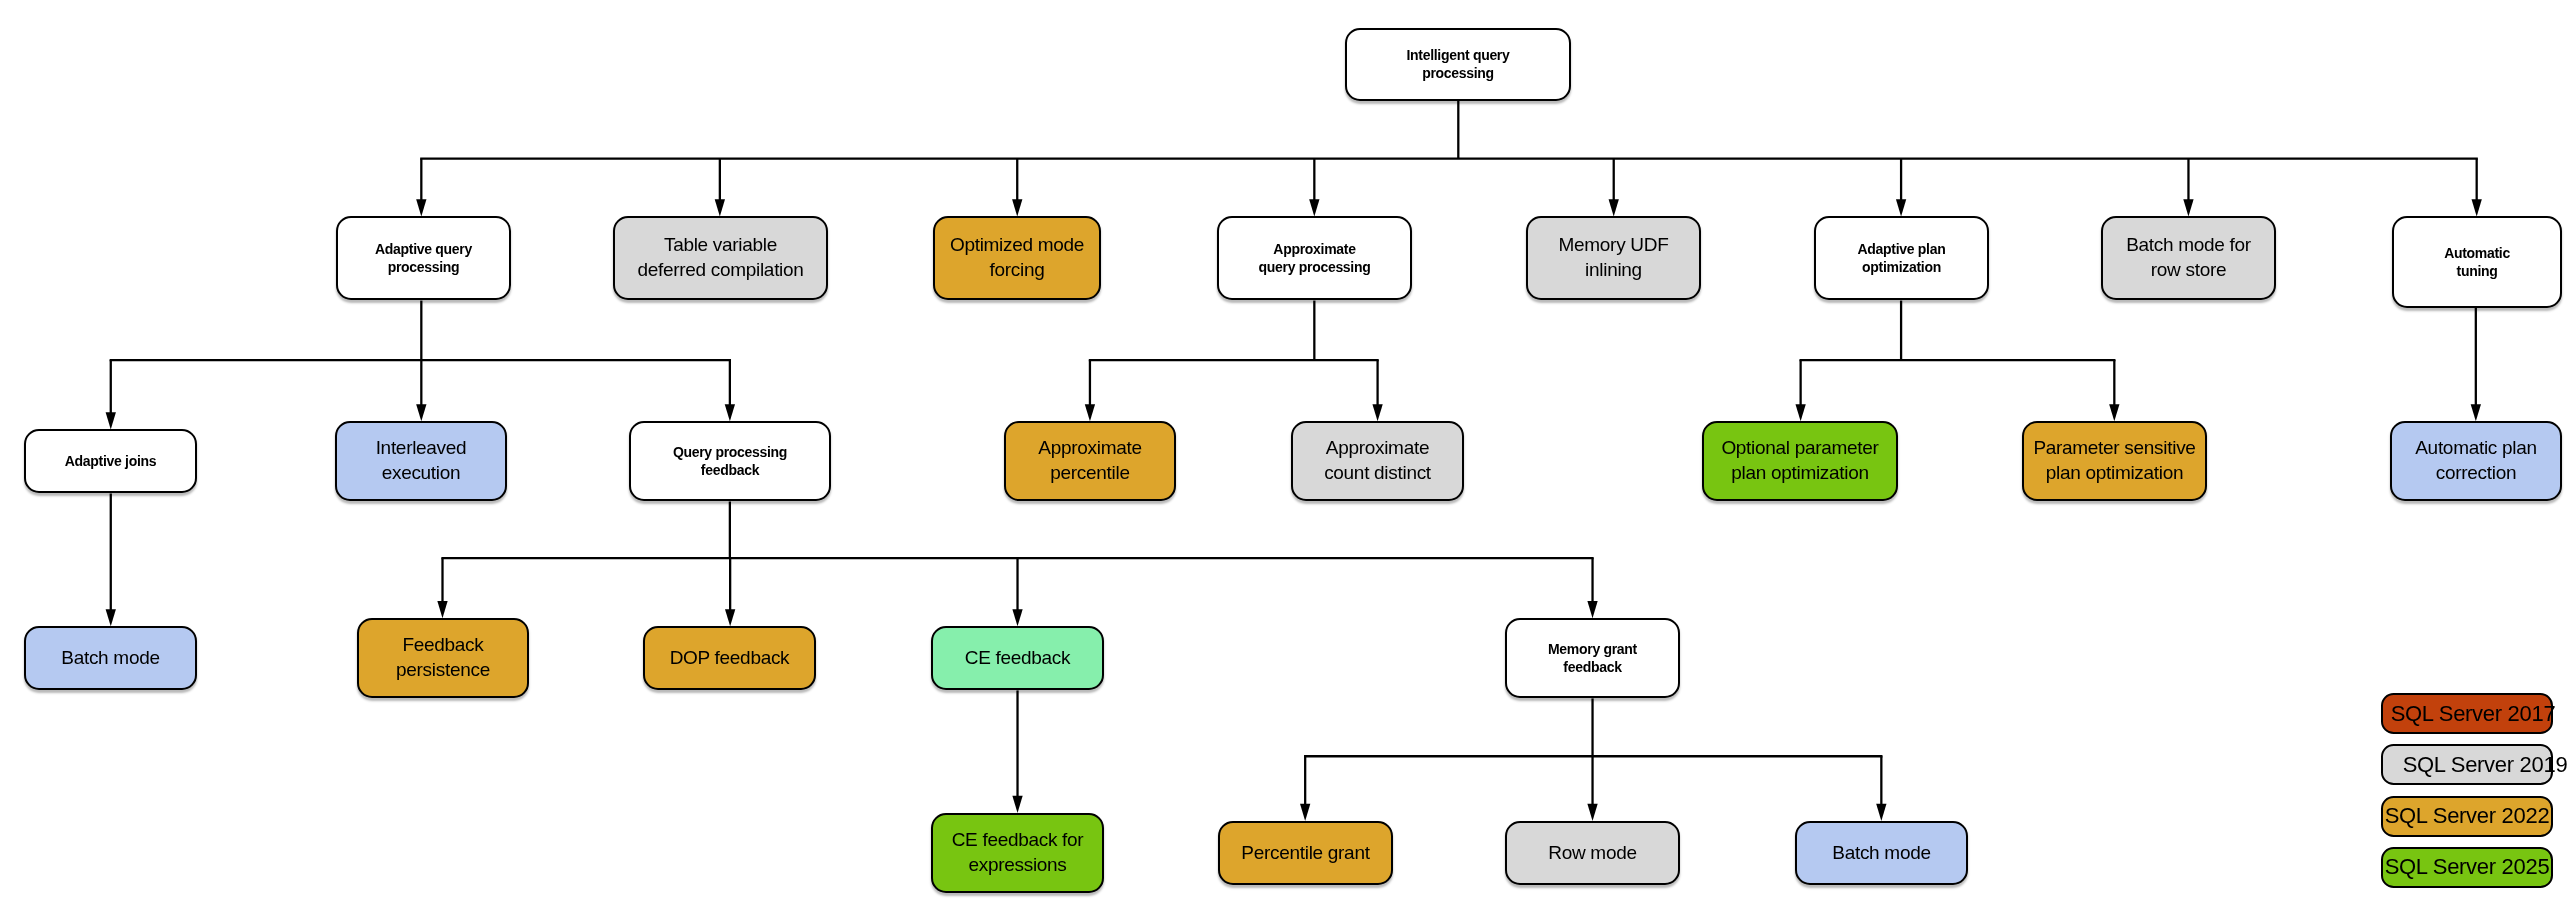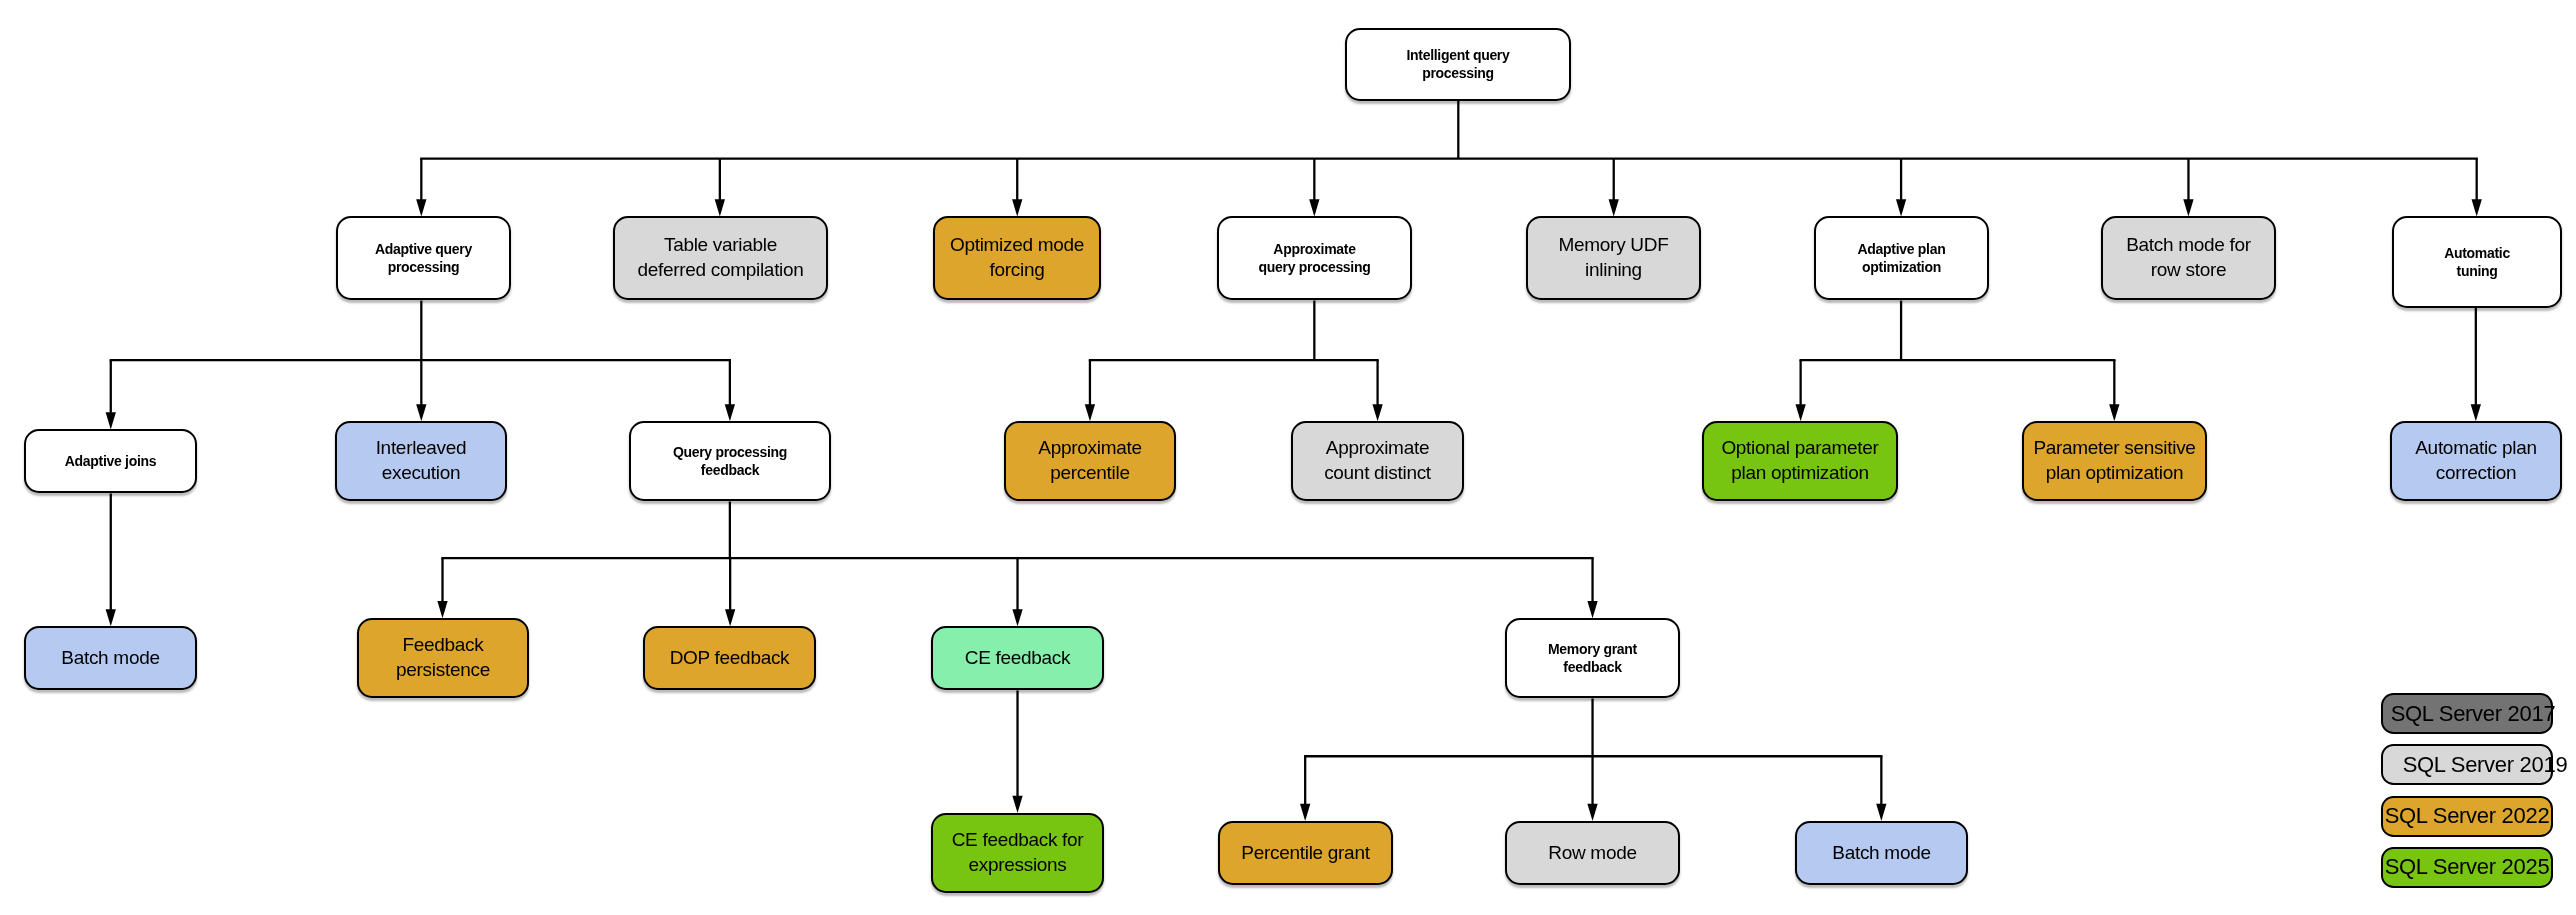--- a/index.html
+++ b/index.html
@@ -148,19 +148,19 @@
       <div class="node bold" style="left: 1505px; top: 618px; width: 175px; height: 80px; background: rgb(255, 255, 255);">Memory grant
 feedback</div>
       <div class="node" style="left: 931px; top: 813px; width: 173px; height: 80px; background: rgb(120, 197, 17);">CE feedback for
 expressions</div>
       <div class="node" style="left: 1218px; top: 821px; width: 175px; height: 64px; background: rgb(221, 165, 44);">Percentile grant</div>
       <div class="node" style="left: 1505px; top: 821px; width: 175px; height: 64px; background: rgb(216, 216, 216);">Row mode</div>
       <div class="node" style="left: 1795px; top: 821px; width: 173px; height: 64px; background: rgb(181, 201, 241);">Batch mode</div>
     </div>
 
   <div id="legend">
-    <div class="legend-item" style="background: #737373; padding-left: 12px;">SQL Server 2017</div>
+    <div class="legend-item" style="background: #c2410c; padding-left: 12px;">SQL Server 2017</div>
     <div class="legend-item" style="background: rgb(216, 216, 216); padding-left: 36px;">SQL Server 2019</div>
     <div class="legend-item" style="background: rgb(221, 165, 44);">SQL Server 2022</div>
     <div class="legend-item" style="background: rgb(120, 197, 17);">SQL Server 2025</div>
   </div>
 </div>
 
 
 </body></html>

